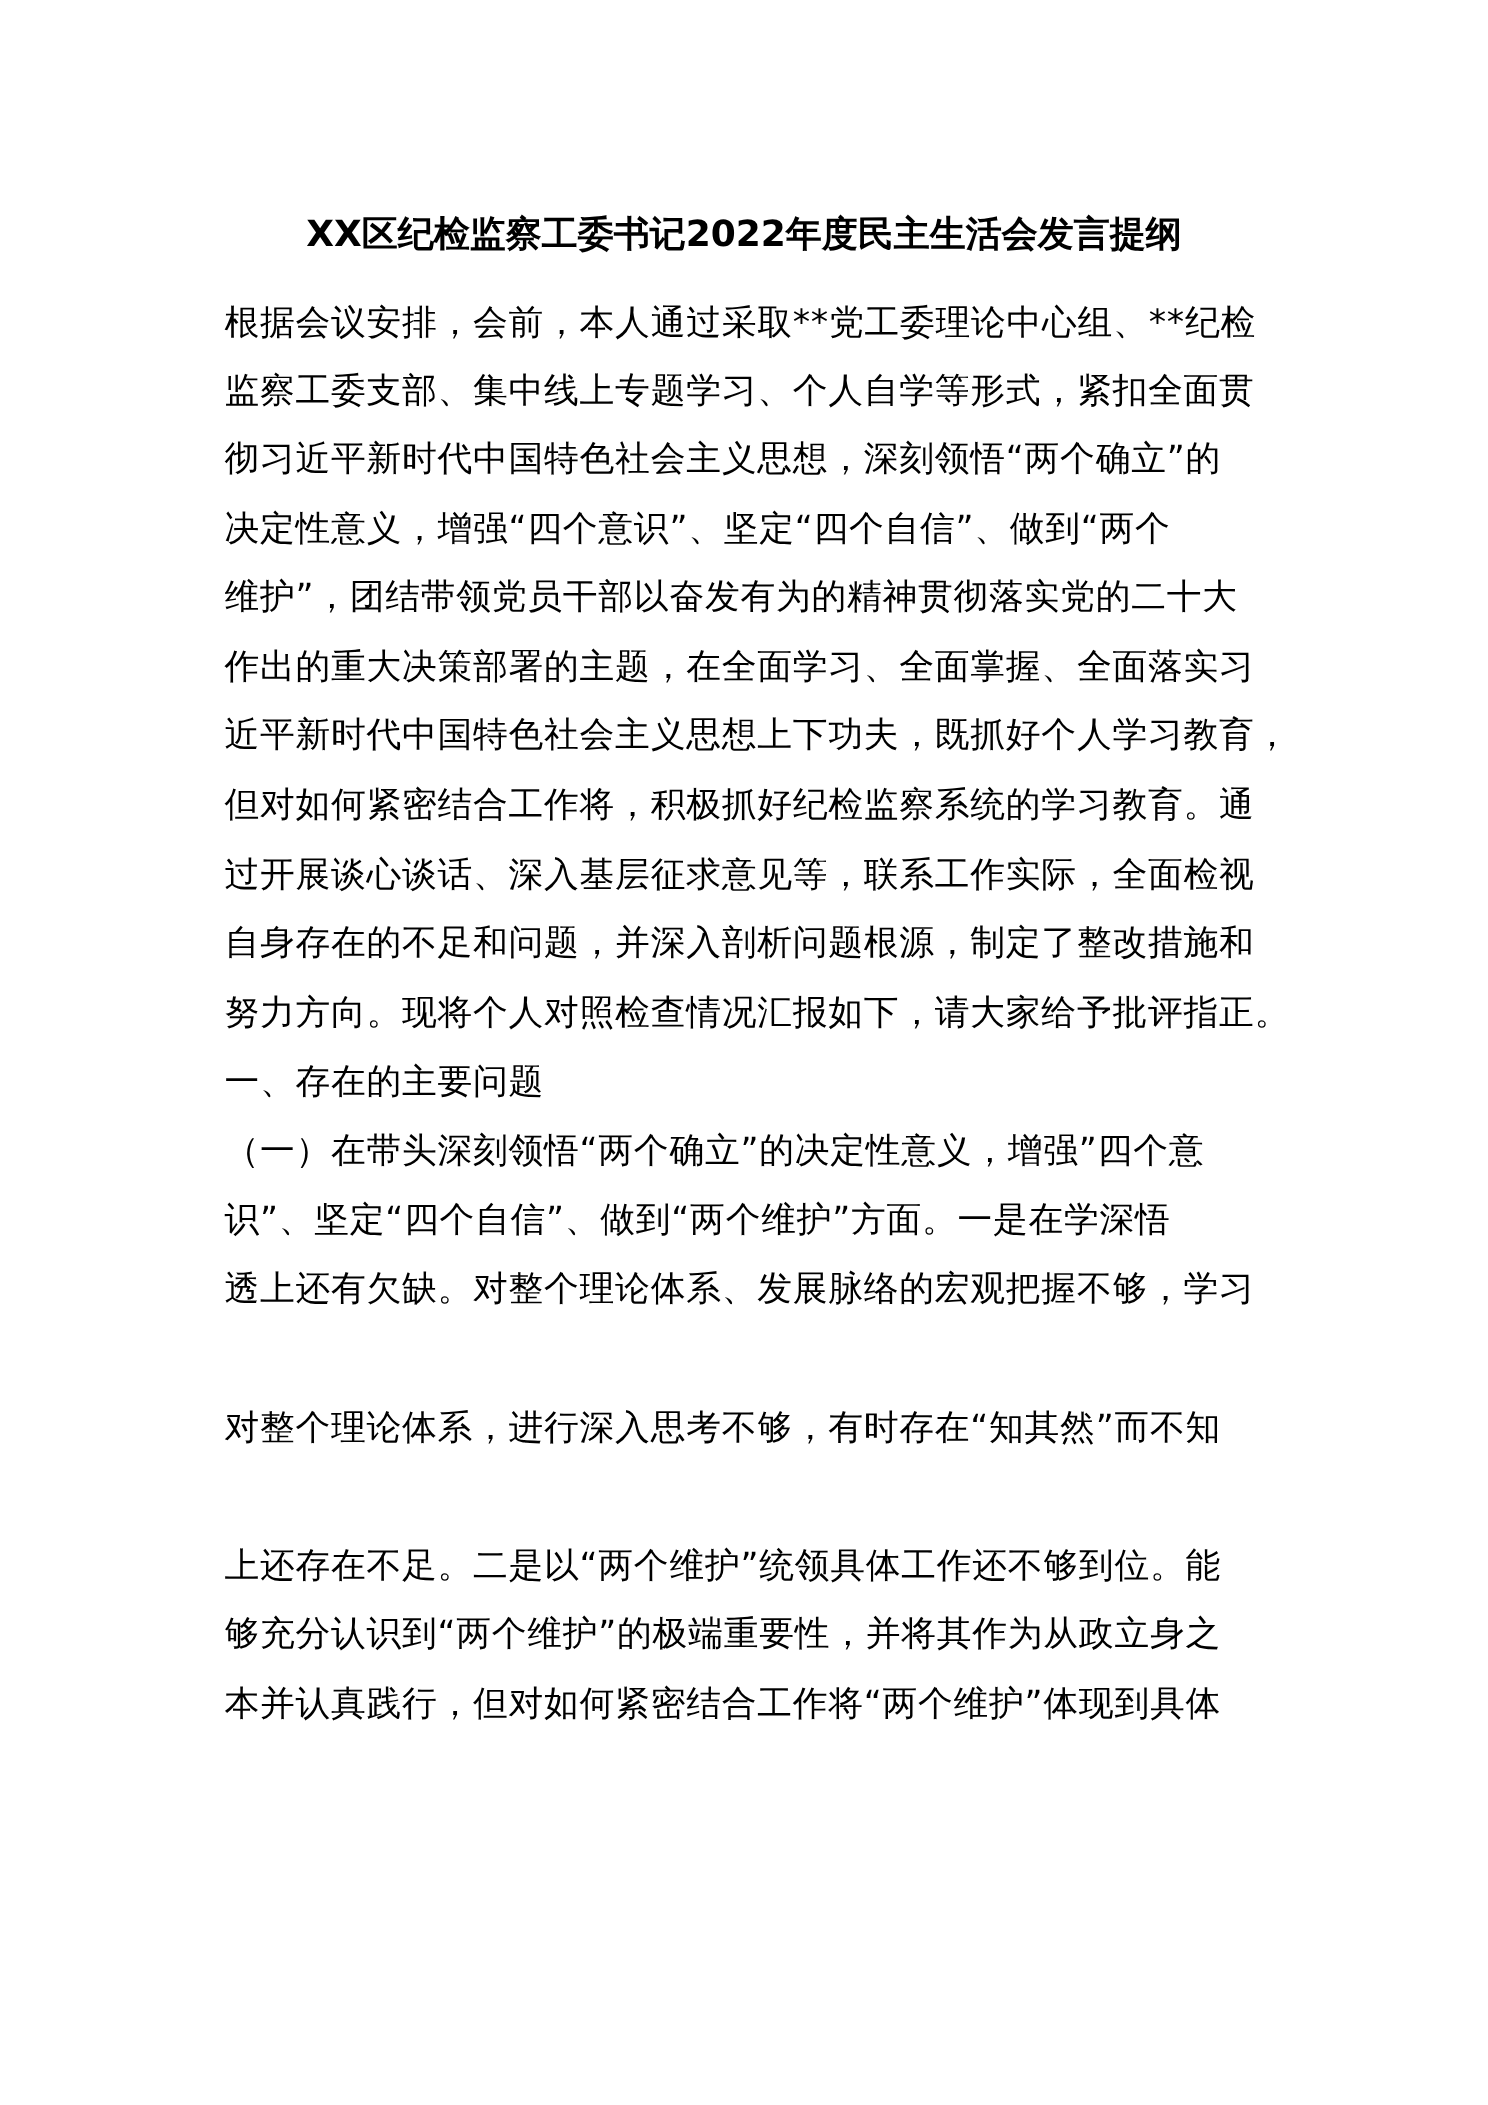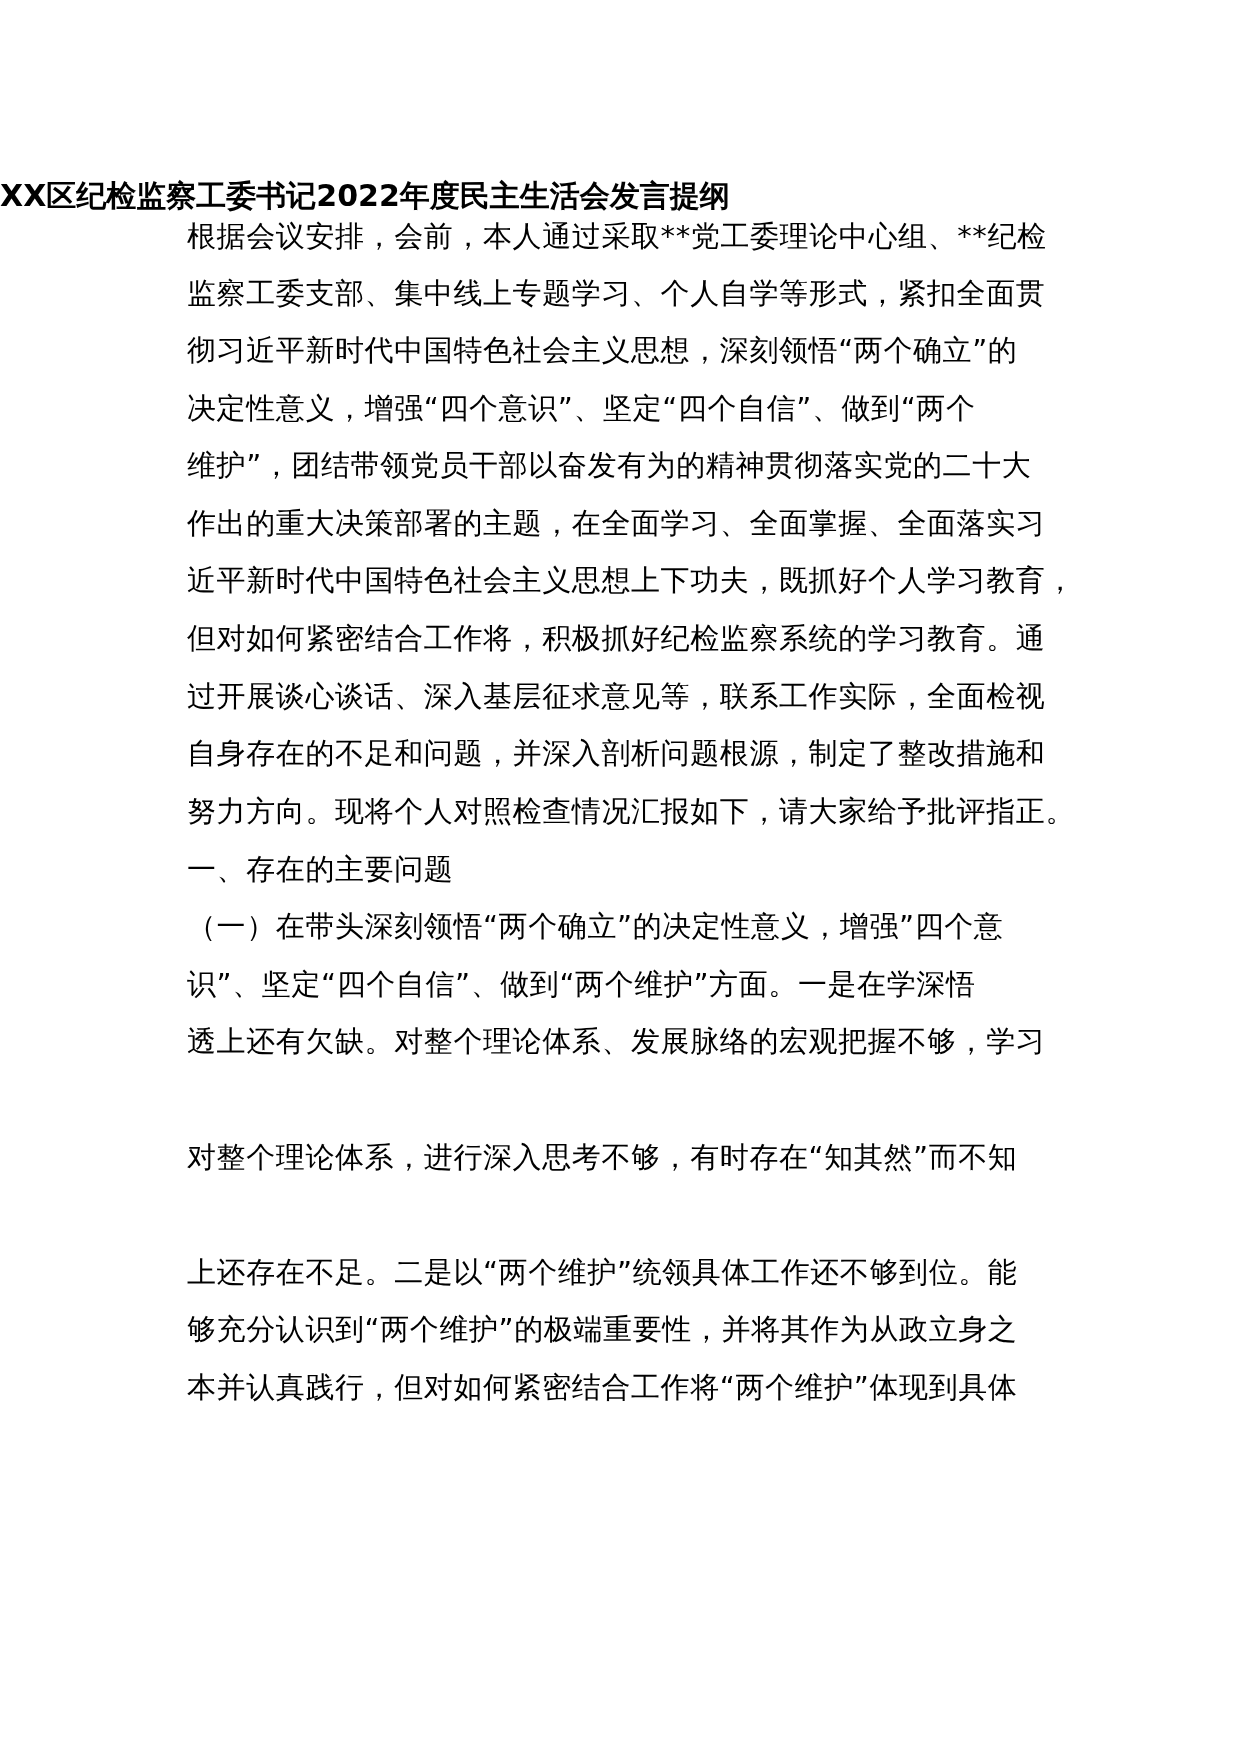--- a/index.html
+++ b/index.html
@@ -20,34 +20,35 @@
       left: 0; top: 0;
       width: 1240px;
       height: 1754px;
       background: #ffffff;
     }
     .doc-title {
       position: absolute;
       left: 0;
       top: 172px;
       width: 1240px;
-      text-align: left;
+      text-align: center;
       font-size: 30px;
       font-weight: bold;
       line-height: 48px;
       letter-spacing: 0px;
       white-space: nowrap;
     }
     .line {
       position: absolute;
       left: 187px;
       font-size: 29px;
       line-height: 40px;
       white-space: nowrap;
       letter-spacing: 0.6px;
+      margin-top: 32px;
     }
   </style>
 </head>
 <body>
 
 <div class="page">
   <div class="doc-title">XX区纪检监察工委书记2022年度民主生活会发言提纲</div>
 
   <div class="line" style="top:216px">根据会议安排，会前，本人通过采取**党工委理论中心组、**纪检</div>
   <div class="line" style="top:273px">监察工委支部、集中线上专题学习、个人自学等形式，紧扣全面贯</div>

